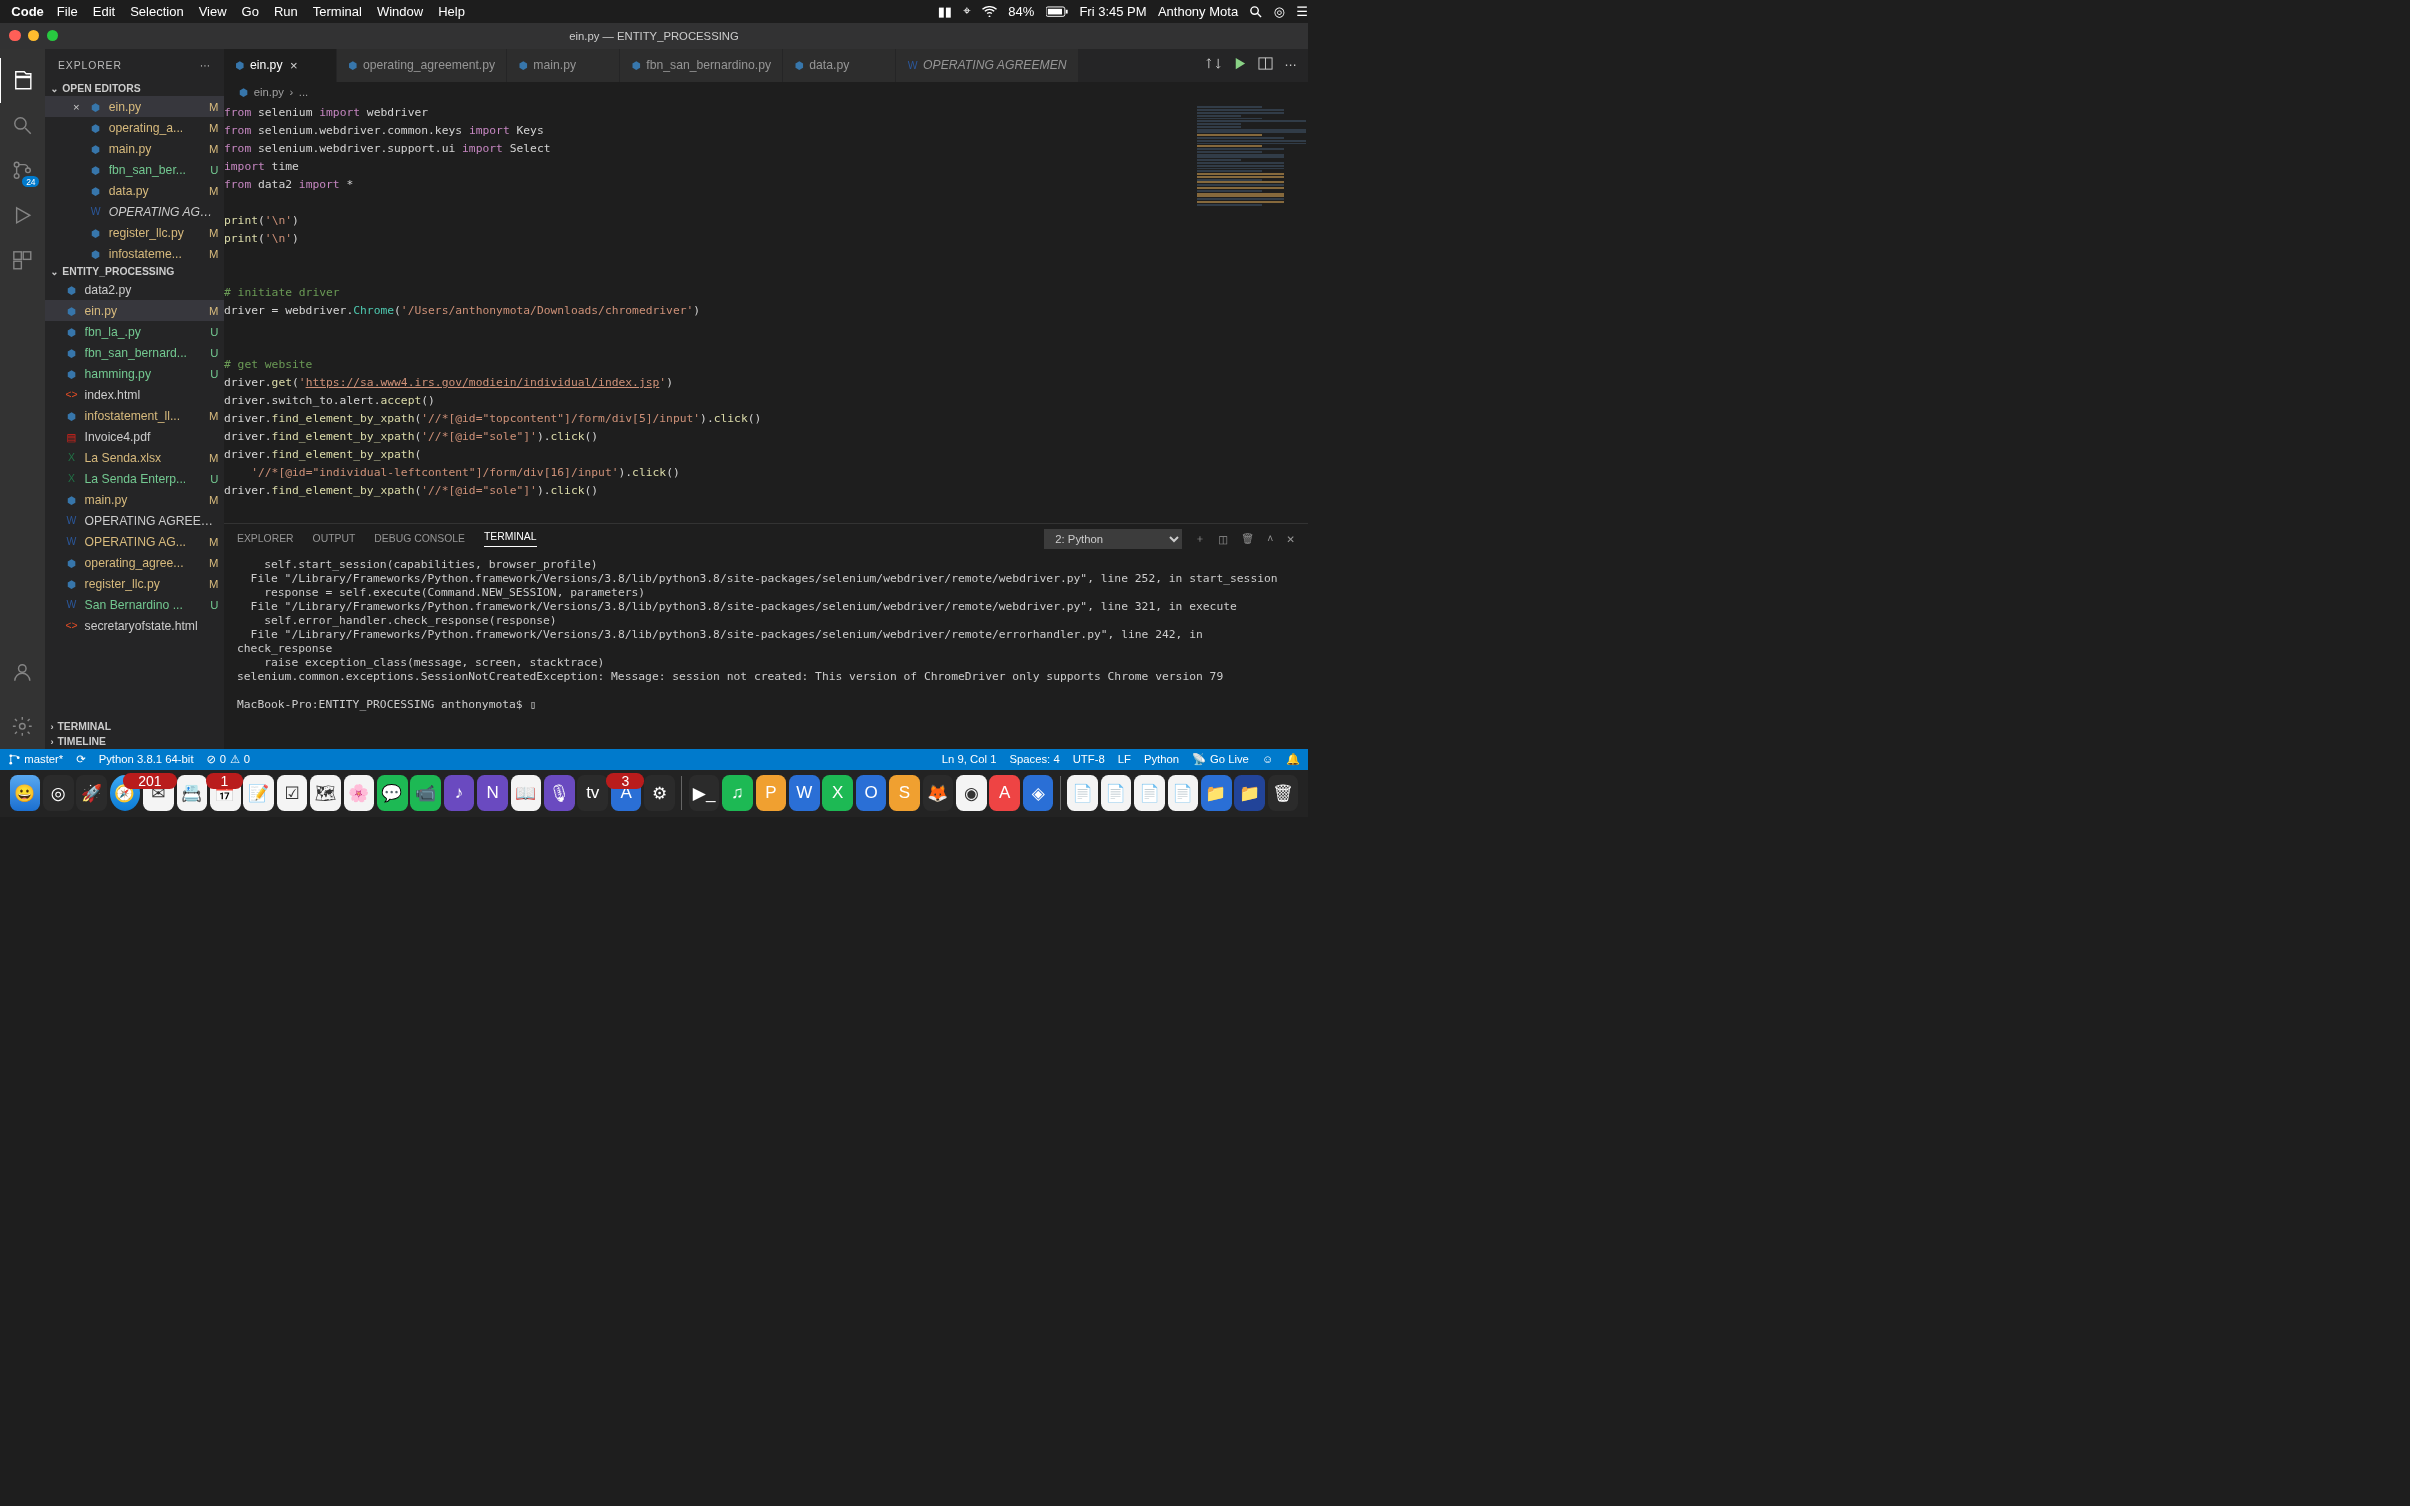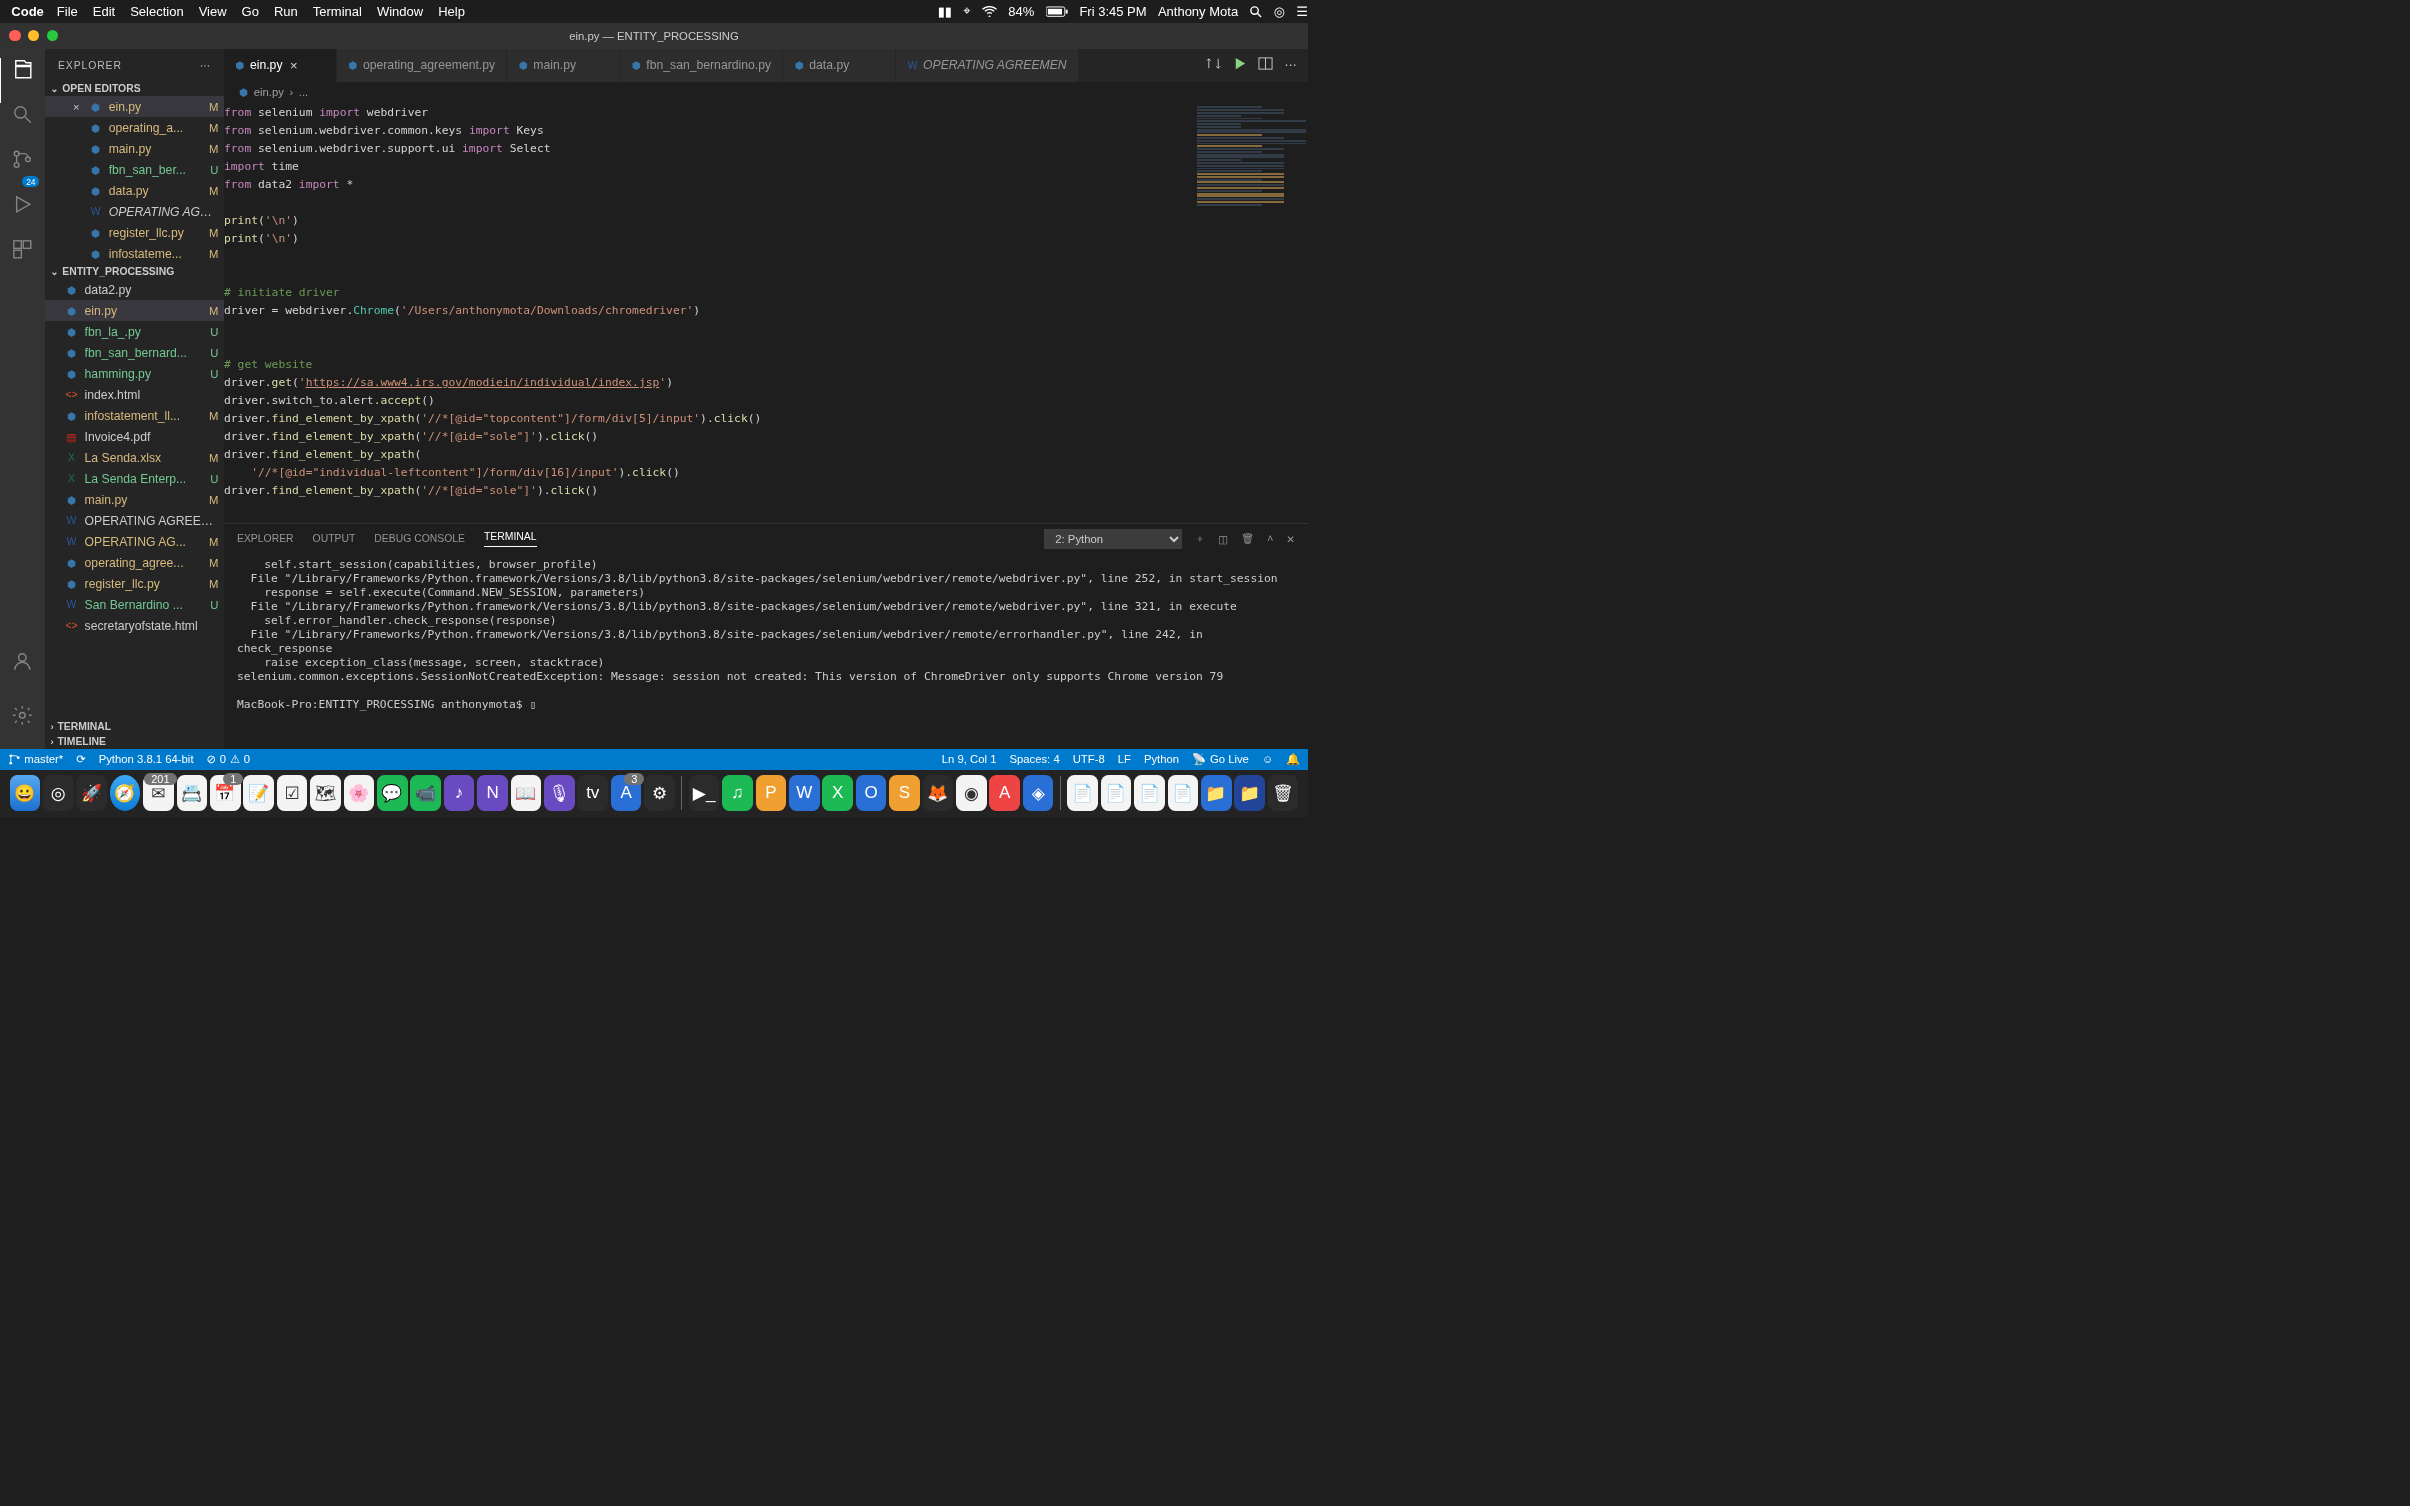--- a/index.html
+++ b/index.html
@@ -48,21 +48,21 @@
 
 
 .vscode { display:flex; height: calc(100% - 22.6px - 26px - 21px - 47px); }
 .activitybar {
   width: 45px;
   background: #333333;
   display:flex; flex-direction:column; align-items:center;
   padding-top:9.4px;
 }
 .activitybar .ab-item {
-  width:45px; height:45px; display:flex; align-items:flex-start; justify-content:center;
+  width:45px; height:45px; display:flex; align-items:center; justify-content:center;
   color:#858585; position:relative;
 }
 .activitybar .ab-item.active { color:#fff; border-left:1.9px solid #fff; }
 .activitybar .ab-item svg { width:22.6px; height:22.6px; fill: currentColor; }
 .activitybar .badge {
   position:absolute; bottom:5.6px; right:5.6px;
   background:#007acc; color:#fff; font-size:8.5px;
   padding:0.9px 3.8px; border-radius:7.5px;
 }
 .activitybar .bottom { margin-top:auto; margin-bottom:9.4px; }
@@ -175,21 +175,21 @@
 .dock-item.safari{background:linear-gradient(#3ba9f5,#0c7bd4);border-radius:50%;}
 .dock-item.dark{background:#2b2b2b;}
 .dock-item.green{background:#1db954;}
 .dock-item.red{background:#e44;}
 .dock-item.blue{background:#2a6fd6;}
 .dock-item.orange{background:#f0a030;}
 .dock-item.purple{background:#6a4ac0;}
 .dock-item.white{background:#f4f4f4;color:#333;}
 .dock-item.teal{background:#249;}
 .dock-sep{width:0.9px;height:34px;background:rgba(255,255,255,0.3);margin:0 3.8px;}
-.dock-item .dbadge{position:absolute;top:-2.8px;right:-2.8px;background:#737373;color:#fff;font-size:11px;border-radius:7.5px;padding:0 7px;}
+.dock-item .dbadge{position:absolute;top:-2.8px;right:-2.8px;background:#b91c1c;color:#fff;font-size:14px;border-radius:7.5px;padding:0 15px;}
 
 .file-icon {font-size:10.4px;}
 .py-icon{color:#3776ab;}
 .word-icon{color:#2b579a;}
 .excel-icon{color:#217346;}
 .html-icon{color:#e44d26;}
 .pdf-icon{color:#e2231a;}
 </style>
 </head>
 <body>

